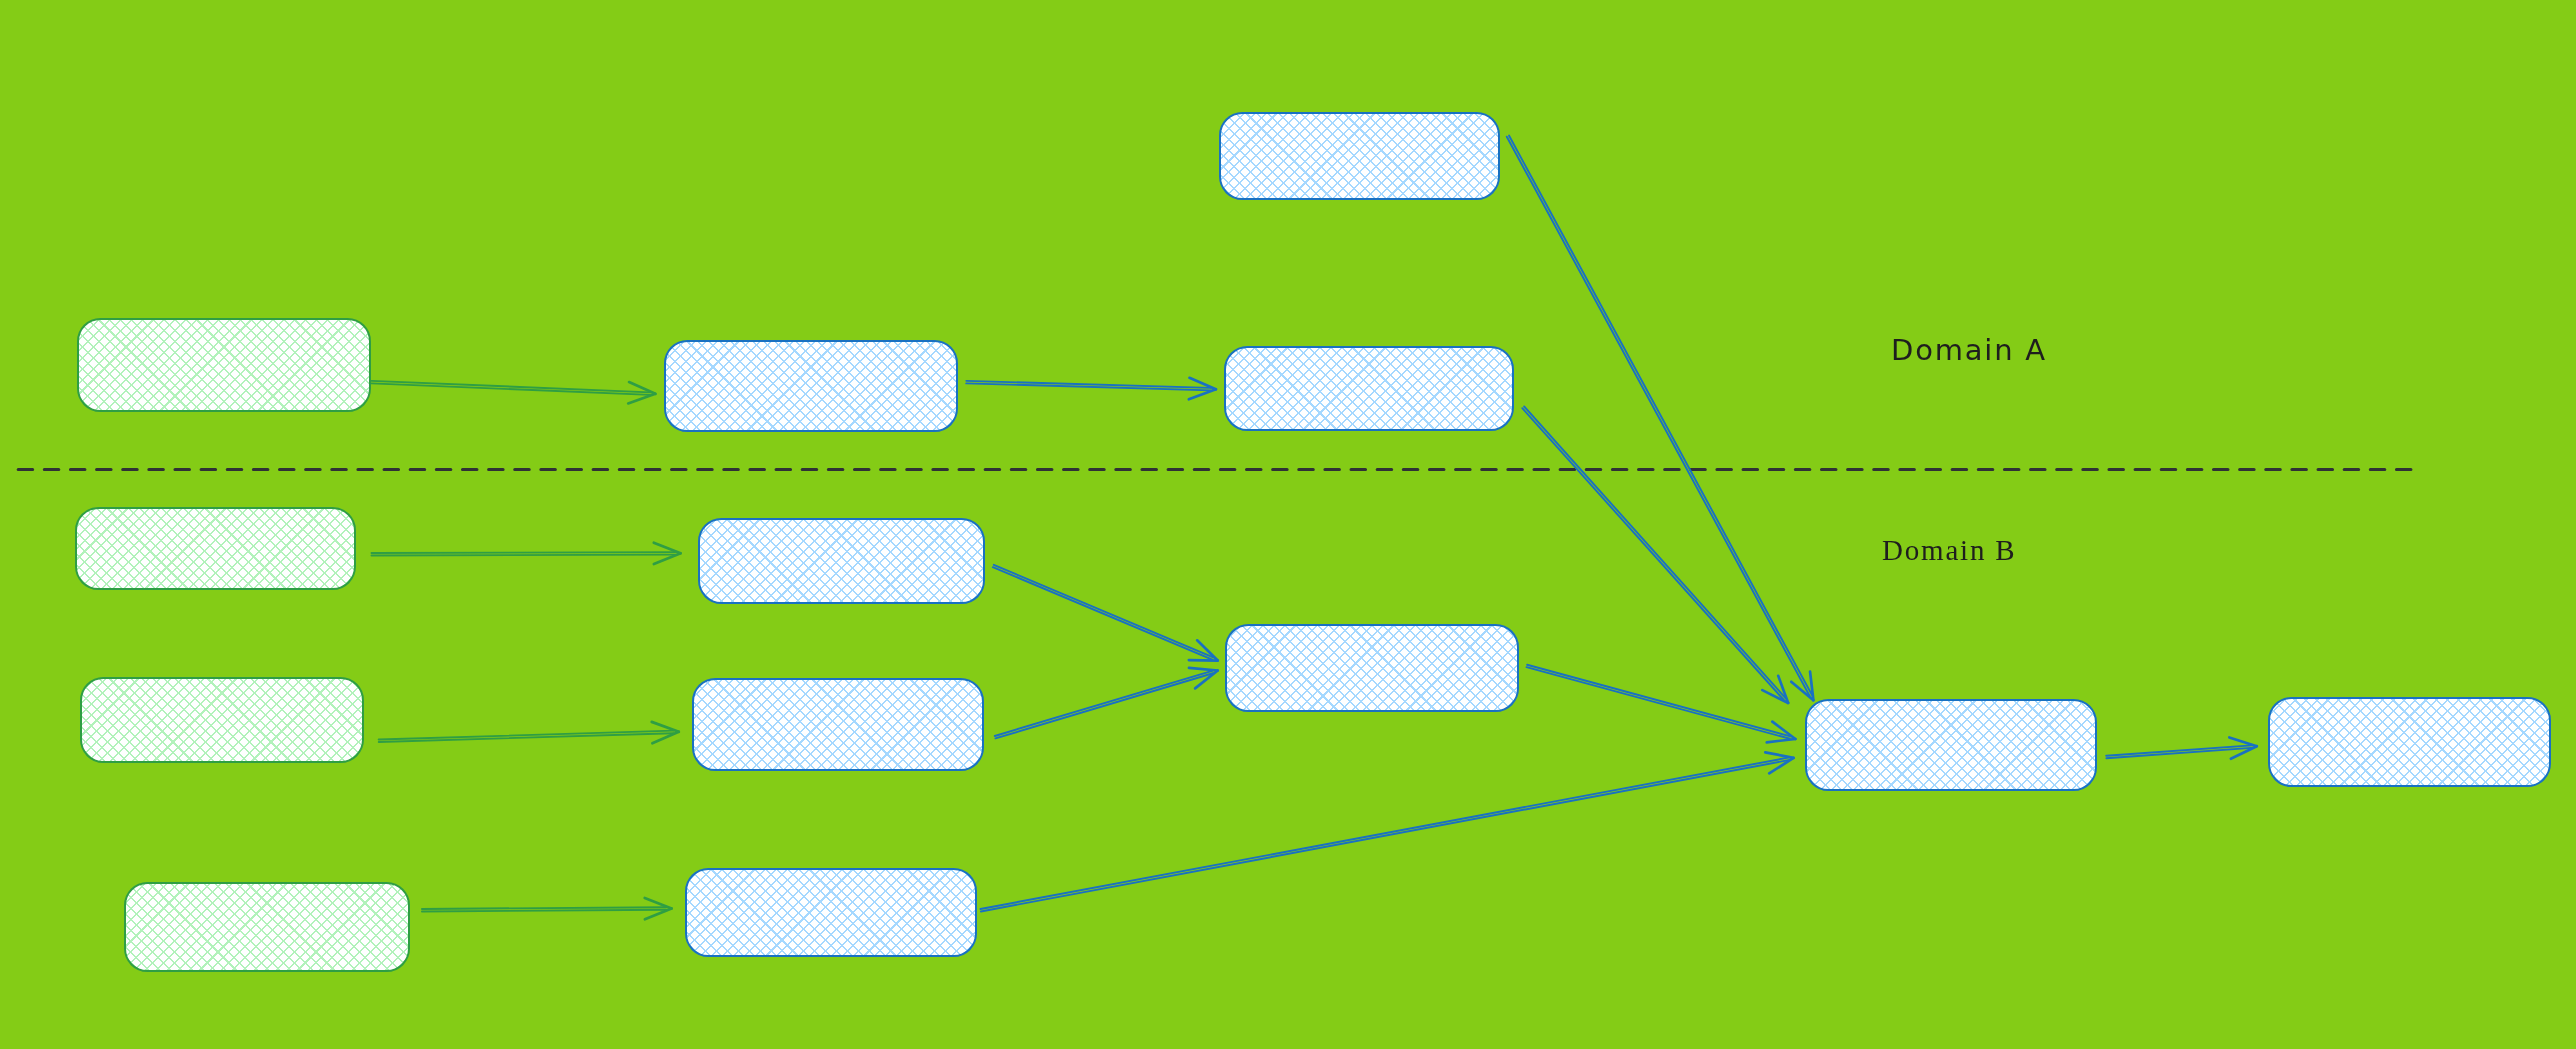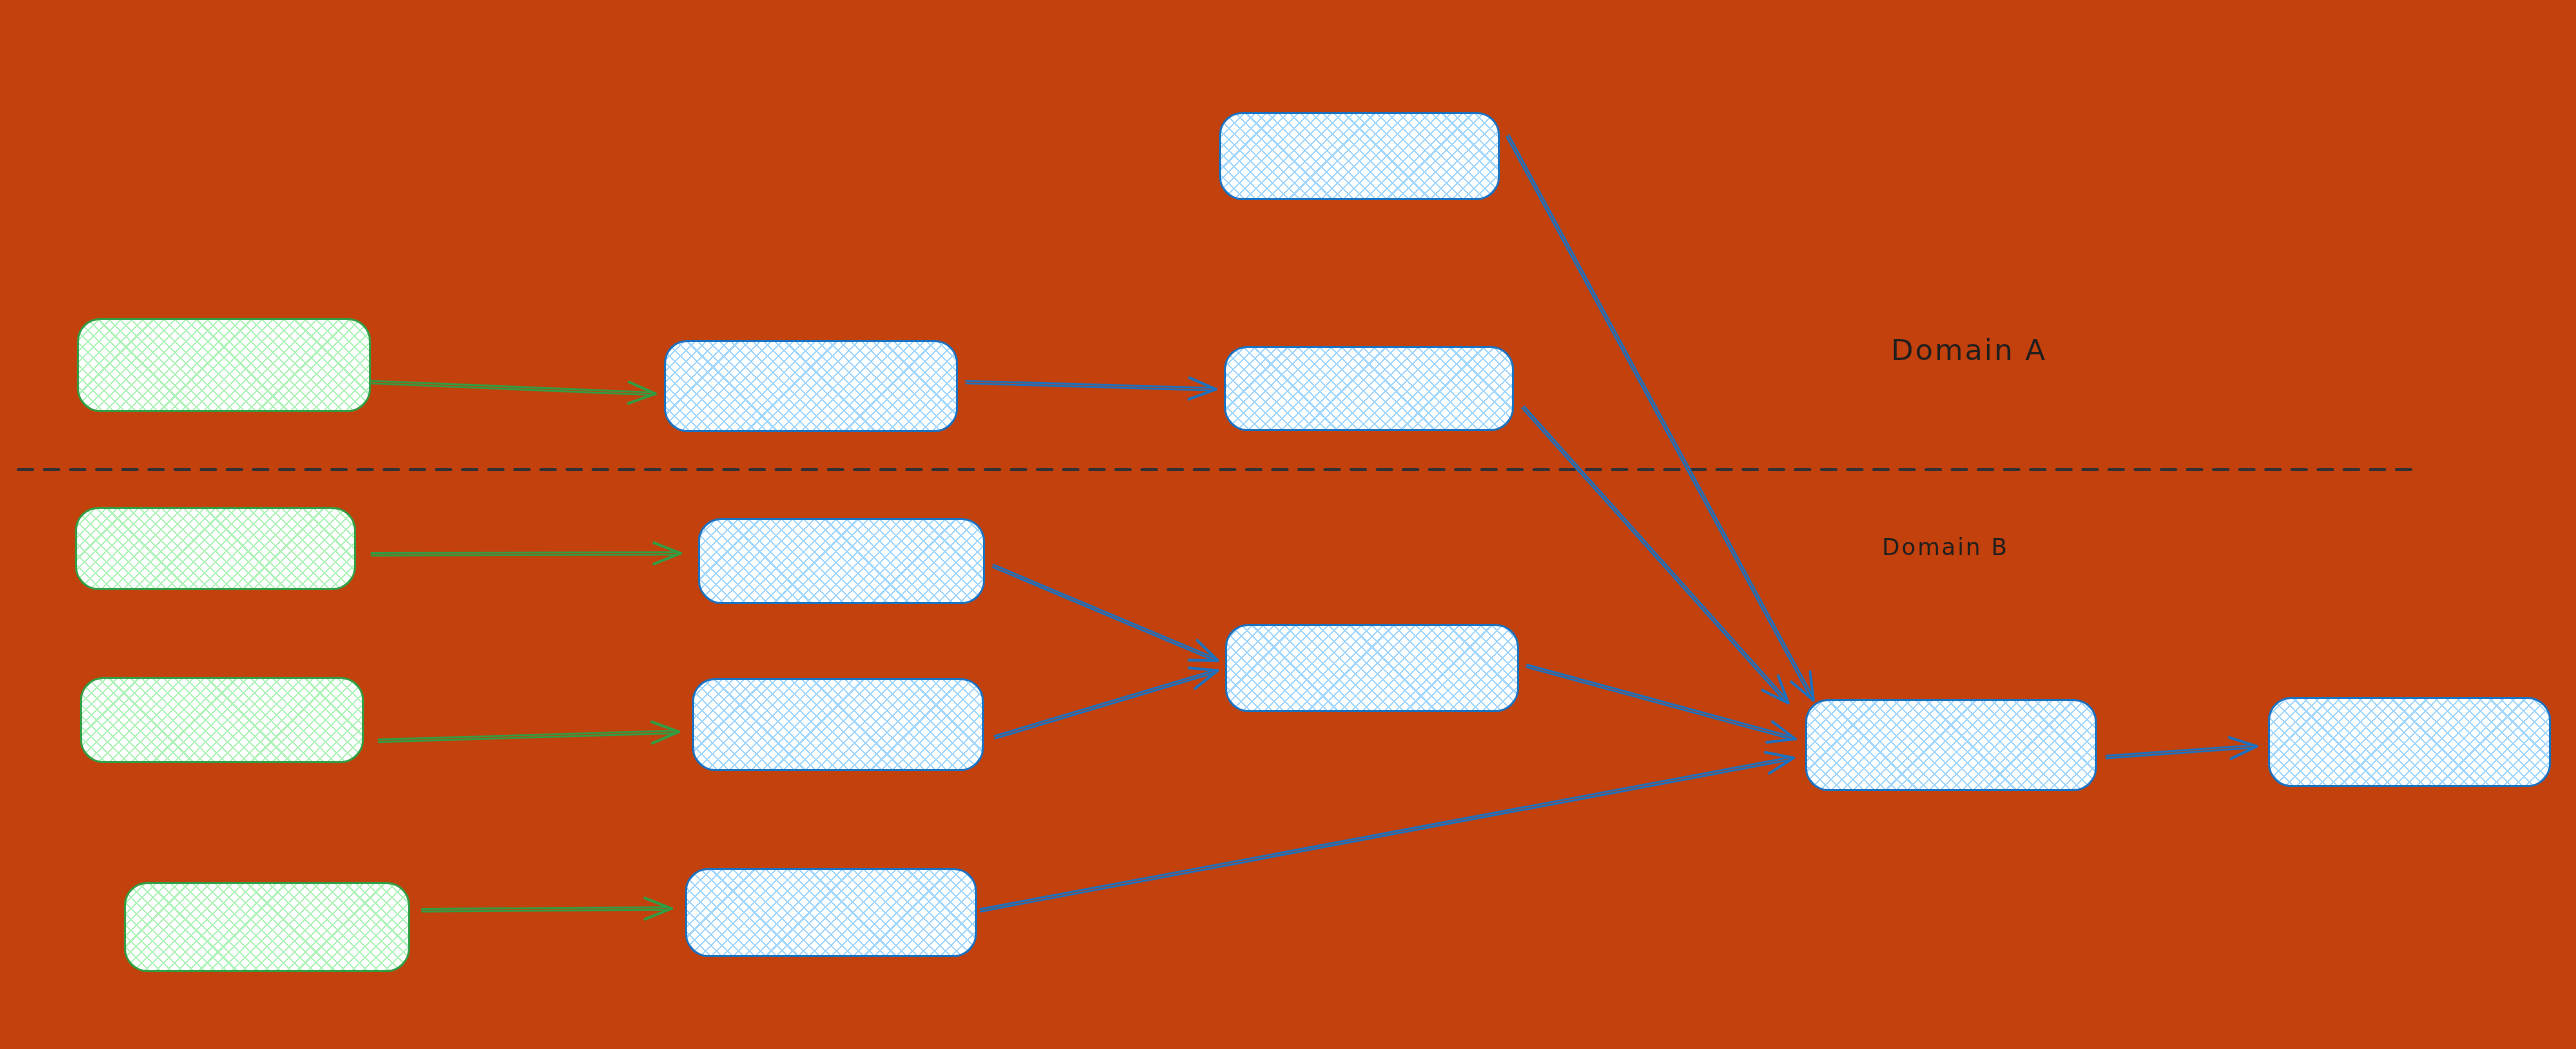--- a/index.html
+++ b/index.html
@@ -5,21 +5,21 @@
   html, body {
     margin: 0;
     padding: 0;
     background: #ffffff;
     font-family: "DejaVu Sans", "Liberation Sans", sans-serif;
   }
   #canvas {
     position: relative;
     width: 2576px;
     height: 1049px;
-    background: #c2410c;
+    background: #84cc16;
     overflow: hidden;
   }
   #edge-layer {
     position: absolute;
     left: 0; top: 0;
     width: 2576px;
     height: 1049px;
   }
   .node {
     position: absolute;
@@ -122,21 +122,21 @@
         <line x1="1990" y1="841" x2="1958.6051479326816" y2="834.8061915051247" stroke="#1971c2" stroke-width="3" stroke-linecap="round"></line>
       </g>
       <g>
         <line x1="2337.1003400916134" y1="841.3963996082838" x2="2498.1157703418257" y2="829.8264285723404" stroke="#1971c2" stroke-width="2.1" stroke-linecap="round"></line>
         <line x1="2336.8996599083866" y1="838.6036003917162" x2="2497.915090158599" y2="827.0336293557729" stroke="#1971c2" stroke-width="2.1" stroke-linecap="round"></line>
         <line x1="2504" y1="828" x2="2475.209857383682" y2="841.9688112641009" stroke="#1971c2" stroke-width="3" stroke-linecap="round"></line>
         <line x1="2504" y1="828" x2="2473.5084542347854" y2="818.2909507752908" stroke="#1971c2" stroke-width="3" stroke-linecap="round"></line>
       </g>
     </svg>
   <div class="domain-label" style="left: 1891px; top: 333px; font-size: 29px;">Domain A</div>
-  <div class="domain-label" style="left: 1882px; top: 534px; font-size: 23px;">Domain B</div>
+  <div class="domain-label" style="left: 1882px; top: 534px; font-size: 29px; font-family: Liberation Serif, serif;">Domain B</div>
 <div class="node green" style="left: 77px; top: 318px; width: 294px; height: 94px;"></div>
     <div class="node blue" style="left: 1219px; top: 112px; width: 281px; height: 88px;"></div>
     <div class="node blue" style="left: 664px; top: 340px; width: 294px; height: 92px;"></div>
     <div class="node blue" style="left: 1224px; top: 346px; width: 290px; height: 85px;"></div>
     <div class="node green" style="left: 75px; top: 507px; width: 281px; height: 83px;"></div>
     <div class="node blue" style="left: 698px; top: 518px; width: 287px; height: 86px;"></div>
     <div class="node green" style="left: 80px; top: 677px; width: 284px; height: 86px;"></div>
     <div class="node blue" style="left: 692px; top: 678px; width: 292px; height: 93px;"></div>
     <div class="node green" style="left: 124px; top: 882px; width: 286px; height: 90px;"></div>
     <div class="node blue" style="left: 685px; top: 868px; width: 292px; height: 89px;"></div>

